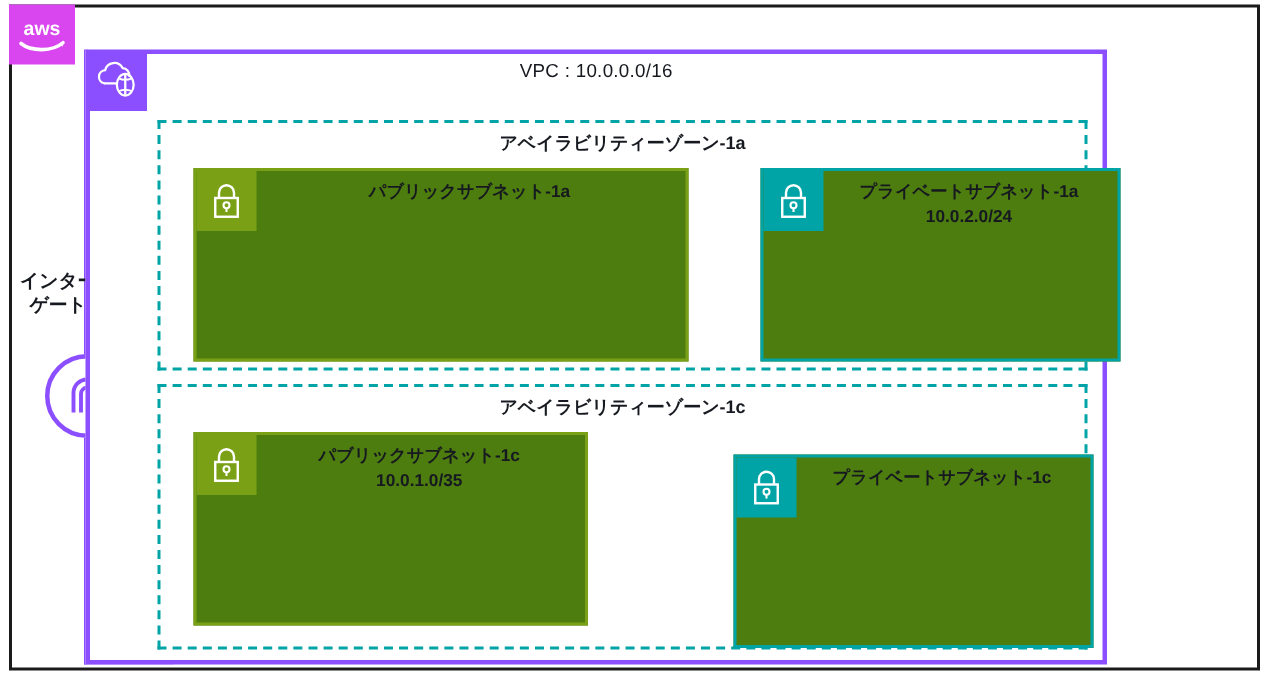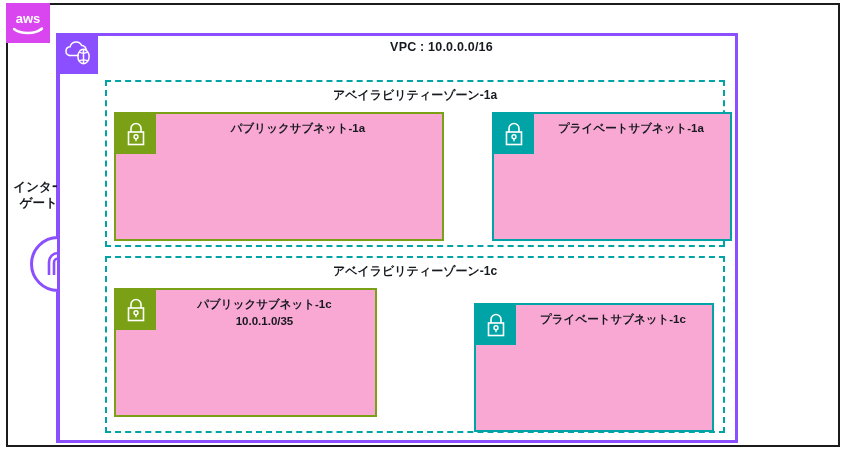--- a/index.html
+++ b/index.html
@@ -55,24 +55,23 @@
     box-sizing: border-box;
     background: #ffffff;
   }
   .vpc-title {
     position: absolute;
     left: 57px;
     top: 40px;
     width: 681px;
     text-align: center;
     font-size: 12.5px;
-    font-weight: bold;
+    font-weight: normal;
     color: #16191f;
     letter-spacing: 0.2px;
-    margin-left: 44px;
   }
   .vpc-icon {
     position: absolute;
     left: 58px;
     top: 34px;
     width: 40px;
     height: 40px;
     background: #8c4fff;
     display: flex;
     align-items: center;
@@ -144,21 +143,22 @@
     text-align: center;
     font-size: 12px;
     font-weight: bold;
     color: #16191f;
   }
 
   
   .subnet-box {
     position: absolute;
     box-sizing: border-box;
-    background: #f9a8d4;
+    background: #4d7c0f;
+    margin-left: 15px;
   }
   .subnet-public  { border: 2px solid #7aa116; }
   .subnet-private { border: 2px solid #00a4a6; }
 
   .subnet-badge {
     position: absolute;
     left: 0px;
     top: 0px;
     width: 40px;
     height: 40px;
@@ -248,20 +248,21 @@
     <div class="subnet-badge badge-private">
       <svg width="24" height="26" viewBox="0 0 24 26" aria-hidden="true">
         <path d="M7 11 L7 7.5 A5 5 0 0 1 17 7.5 L17 11" stroke="#ffffff" stroke-width="1.6" fill="none"></path>
         <rect x="4.5" y="11" width="15" height="12.5" stroke="#ffffff" stroke-width="1.6" fill="none"></rect>
         <circle cx="12" cy="15.8" r="2" stroke="#ffffff" stroke-width="1.4" fill="none"></circle>
         <path d="M12 17.6 L12 20.3" stroke="#ffffff" stroke-width="1.4"></path>
       </svg>
     </div>
     <div class="subnet-text">
       <div>プライベートサブネット-1a</div>
+      <div class="cidr">10.0.2.0/24</div>
     </div>
   </div>
 
   <div class="az-box" style="left:105px; top:256px; width:620px; height:177px;"></div>
   <div class="az-title" style="left:105px; top:263px; width:620px;">アベイラビリティーゾーン-1c</div>
 
   <div class="subnet-box subnet-public" style="left:114px; top:288px; width:263px; height:129px;">
     <div class="subnet-badge badge-public">
       <svg width="24" height="26" viewBox="0 0 24 26" aria-hidden="true">
         <path d="M7 11 L7 7.5 A5 5 0 0 1 17 7.5 L17 11" stroke="#ffffff" stroke-width="1.6" fill="none"></path>

